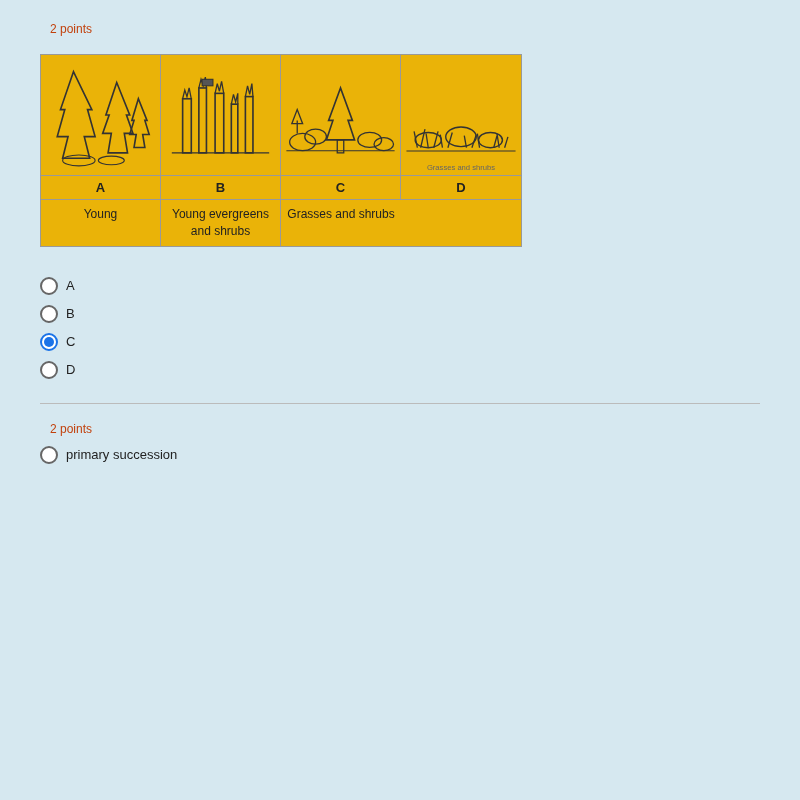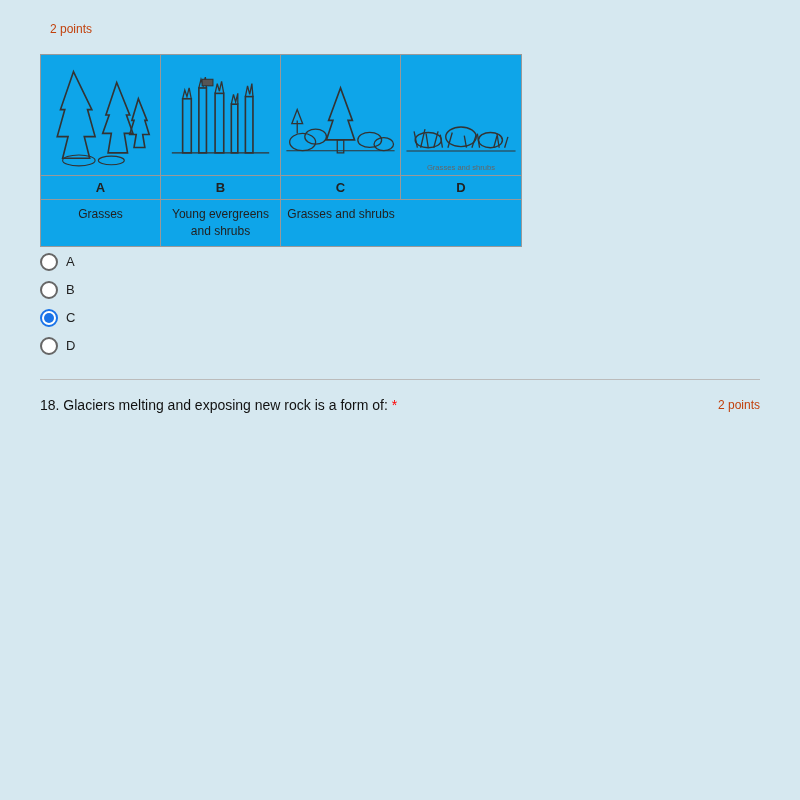--- a/index.html
+++ b/index.html
@@ -30,24 +30,24 @@
 
     .points-badge {
       font-size: 12px;
       color: #c2410c;
       white-space: nowrap;
       margin-left: 10px;
       margin-top: 2px;
     }
 
     .image-table-wrapper {
-      background: #0ea5e9;
+      background: #eab308;
       border: 1.5px solid #999;
       display: inline-block;
-      margin: 12px 0 0 0;
+      margin: 12px 0 24px 0;
     }
 
     .image-row {
       display: flex;
       border-bottom: 1.5px solid #999;
     }
 
     .image-cell {
       width: 120px;
       height: 120px;
@@ -258,21 +258,21 @@
     
     <div class="label-row">
       <div class="label-cell">A</div>
       <div class="label-cell">B</div>
       <div class="label-cell">C</div>
       <div class="label-cell">D</div>
     </div>
 
     
     <div class="desc-row">
-      <div class="desc-cell">Grasses</div>
+      <div class="desc-cell">Young</div>
       <div class="desc-cell">Young evergreens and shrubs</div>
       <div class="desc-cell">Grasses and shrubs</div>
     </div>
   </div>
 
   
   <div class="radio-group">
     <div class="radio-option">
       <div class="radio-circle"></div>
       <span class="radio-label">A</span>
@@ -289,21 +289,22 @@
       <div class="radio-circle"></div>
       <span class="radio-label">D</span>
     </div>
   </div>
 </div>
 
 <hr class="divider">
 
 <div>
   <div class="question-18-header">
-    <div class="question-text">
-      <span>18.</span>
-      <span>Glaciers melting and exposing new rock is a form of:</span>
-      <span style="color:red;">*</span>
-    </div>
     <div class="points-badge">2 points</div>
   </div>
 
+  <div class="radio-group">
+    <div class="radio-option">
+      <div class="radio-circle"></div>
+      <span class="radio-label">primary succession</span>
+    </div>
+  </div>
 </div>
 
 </body></html>

